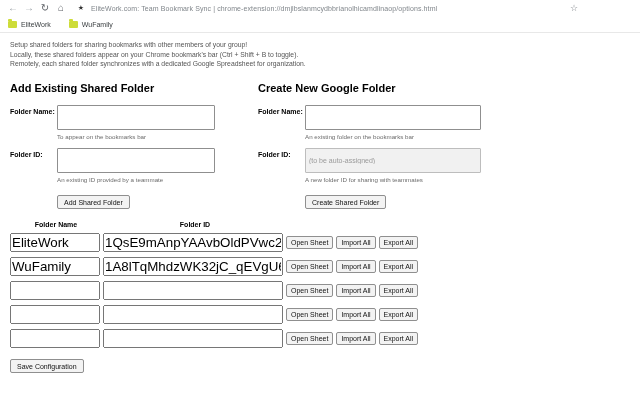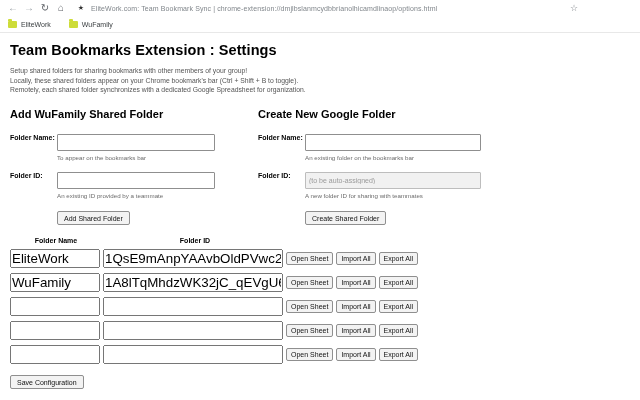--- a/index.html
+++ b/index.html
@@ -27,21 +27,21 @@
   h1 { font-size:14.5px; font-weight:bold; margin:2px 0 8px 0; letter-spacing:0.1px; }
   .intro p { font-size:6.8px; color:#555; line-height:9.5px; }
 
   .columns { display:flex; margin-top:13px; }
   .col-left { width:248px; flex:none; }
   .col-right { flex:1; }
   h2 { font-size:11px; font-weight:bold; margin-bottom:11px; }
 
   .form-row { display:flex; }
   .form-label { width:47px; flex:none; font-size:7px; font-weight:bold; padding-top:3px; }
-  .form-field input { height:17px; border:1px solid #8f8f8f; border-radius:1px; font-size:7px;
+  .form-field input { height:25px; border:1px solid #8f8f8f; border-radius:1px; font-size:7px;
     padding:0 3px; font-family:"Liberation Sans", sans-serif; background:#fff; }
   .w-left { width:158px; }
   .w-right { width:176px; }
   .help { font-size:6.2px; color:#6b6b6b; margin:3px 0 8px 0; }
   input:disabled, input.disabled { background:#f1f1f1; border-color:#bdbdbd; color:#9a9a9a; }
   input.disabled::placeholder { color:#9a9a9a; }
 
   button { font-size:7px; font-family:"Liberation Sans", sans-serif; color:#111;
     background:#f3f3f3; border:1px solid #8f8f8f; border-radius:2px; padding:2.5px 6px;
     cursor:pointer; white-space:nowrap; }
@@ -75,32 +75,31 @@
     <span class="bm-folder"></span>
     <span class="bm-label">EliteWork</span>
   </div>
   <div class="bm-item">
     <span class="bm-folder"></span>
     <span class="bm-label">WuFamily</span>
   </div>
 </div>
 
 <div class="content">
-  <h1>Team Bookmarks Extension : Settings</h1>
 
   <div class="intro">
     <p>Setup shared folders for sharing bookmarks with other members of your group!</p>
     <p>Locally, these shared folders appear on your Chrome bookmark's bar (Ctrl + Shift + B to toggle).</p>
     <p>Remotely, each shared folder synchronizes with a dedicated Google Spreadsheet for organization.</p>
   </div>
 
   <div class="columns">
 
     <div class="col-left">
-      <h2>Add WuFamily Shared Folder</h2>
+      <h2>Add Existing Shared Folder</h2>
 
       <div class="form-row">
         <div class="form-label">Folder Name:</div>
         <div class="form-field">
           <input class="w-left" value="" style="">
           <div class="help">To appear on the bookmarks bar</div>
         </div>
       </div>
 
       <div class="form-row">

